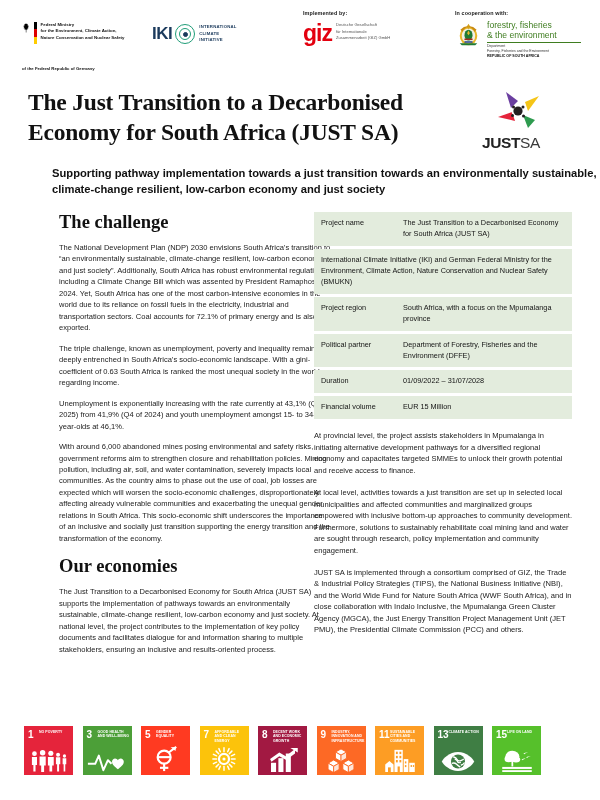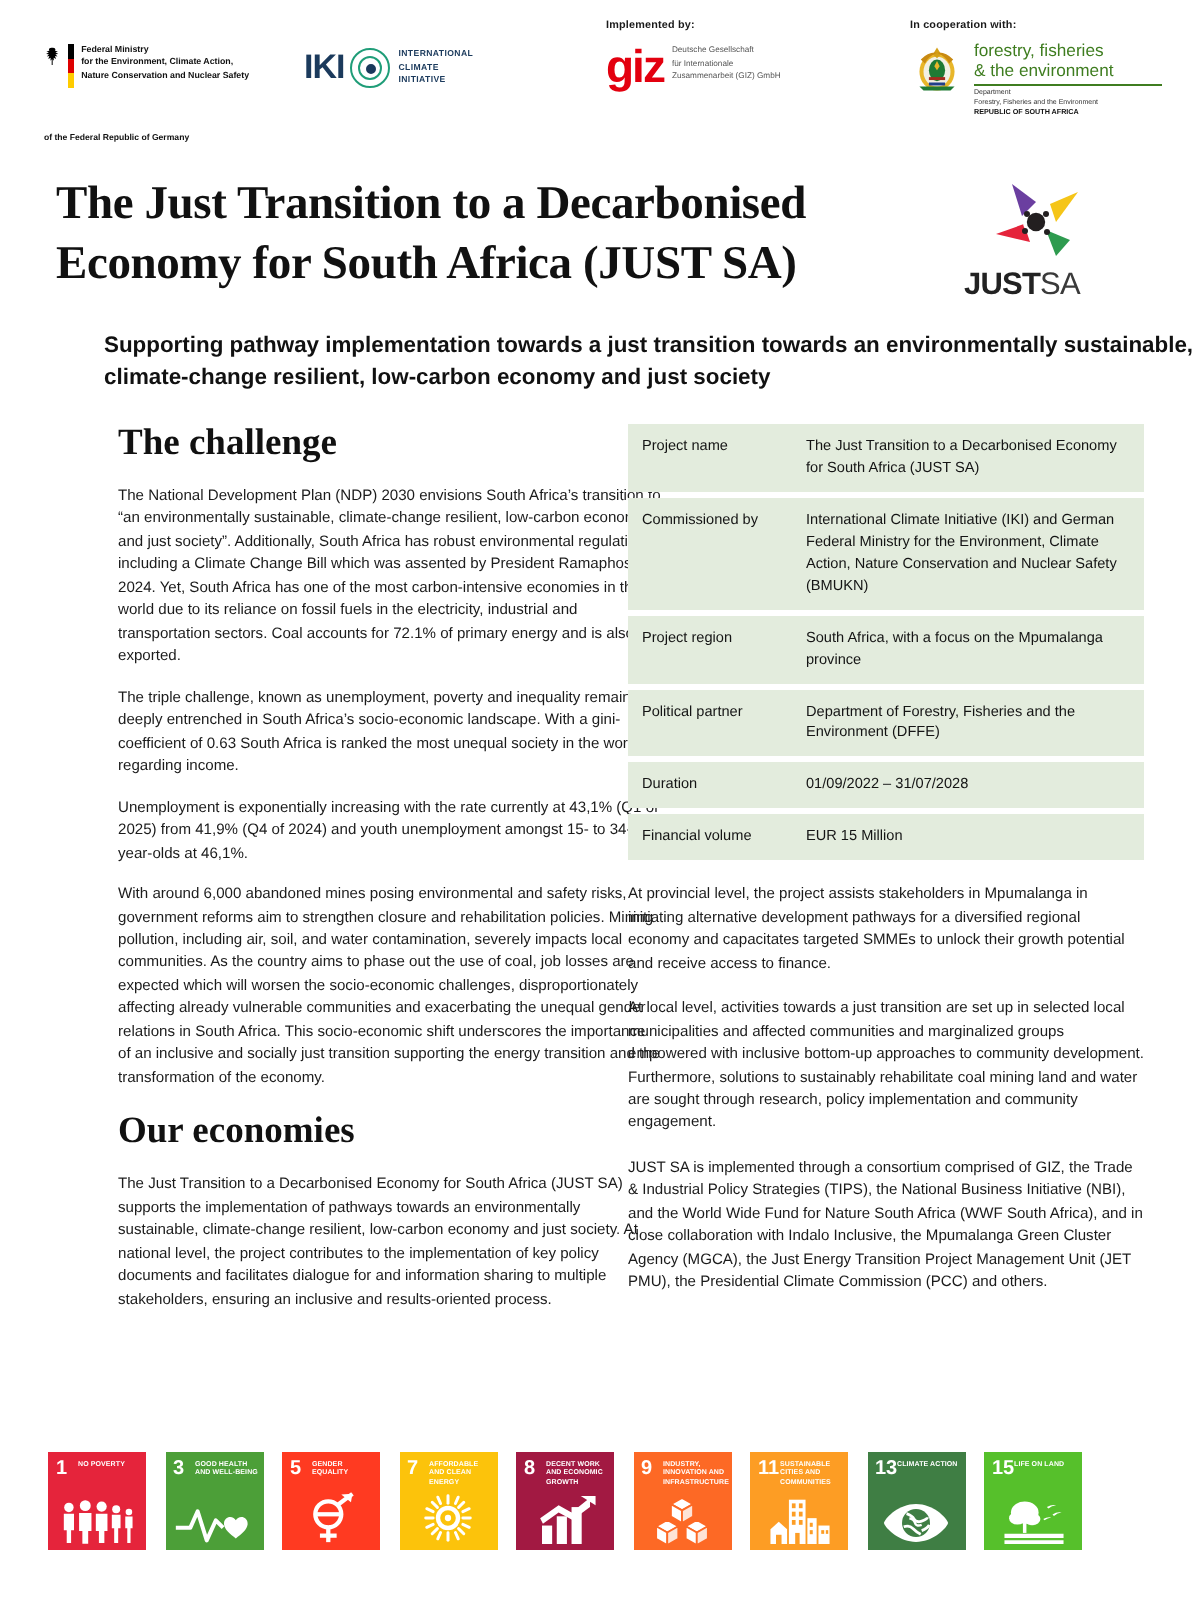--- a/index.html
+++ b/index.html
@@ -210,21 +210,20 @@
     <p class="body-p">The Just Transition to a Decarbonised Economy for South Africa (JUST SA) supports the implementation of pathways towards an environmentally sustainable, climate-change resilient, low-carbon economy and just society.  At national level, the project contributes to the implementation of key policy documents and facilitates dialogue for and information sharing to multiple stakeholders, ensuring an inclusive and results-oriented process.</p>
   </div>
 
   <div class="col-right">
     <div class="info-table">
       <div class="info-row">
         <div class="info-k">Project name</div>
         <div class="info-v">The Just Transition to a Decarbonised Economy for South Africa (JUST SA)</div>
       </div>
       <div class="info-row">
-        <div class="info-k">Commissioned by</div>
         <div class="info-v">International Climate Initiative (IKI) and German Federal Ministry for the Environment, Climate Action, Nature Conservation and Nuclear Safety (BMUKN)</div>
       </div>
       <div class="info-row">
         <div class="info-k">Project region</div>
         <div class="info-v">South Africa, with a focus on the Mpumalanga province</div>
       </div>
       <div class="info-row">
         <div class="info-k">Political partner</div>
         <div class="info-v">Department of Forestry, Fisheries and the Environment (DFFE)</div>
       </div>

